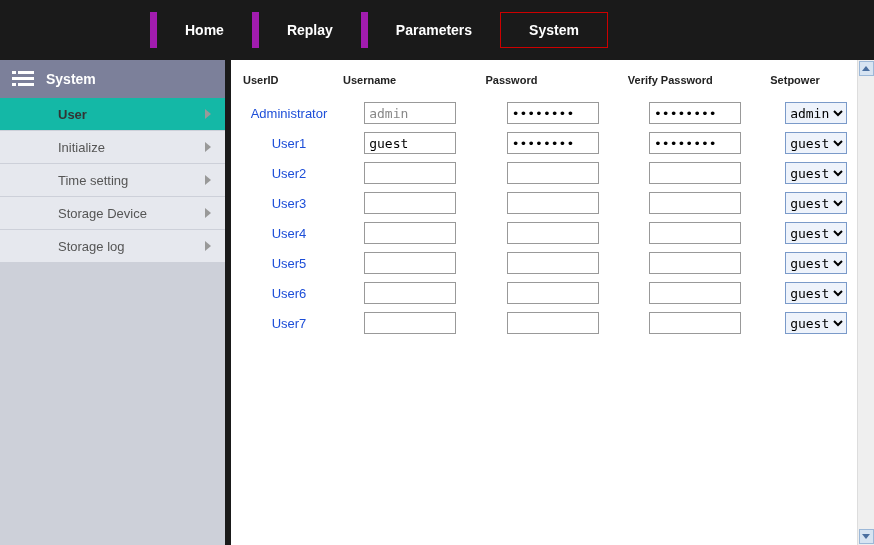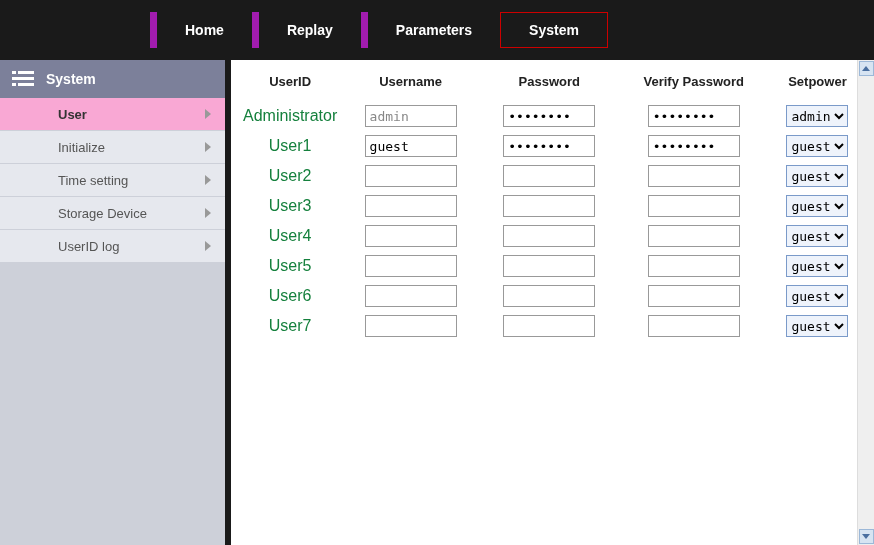--- a/index.html
+++ b/index.html
@@ -9,27 +9,27 @@
     .nav-item:last-child{border-right:1px solid #3a3a3a}
     .nav-item.active{border:1px solid #c00}
     .body{display:flex;height:485px}
     .sidebar{width:231px;background:#cdd0d9;border-right:6px solid #1a1a1a}
     .side-head{background:#7c809a;color:#fff;font-weight:bold;font-size:14px;height:38px;display:flex;align-items:center;padding-left:12px;gap:12px}
     .menu-icon{display:inline-block;width:22px;height:16px;position:relative}
     .menu-icon span,.menu-icon::before,.menu-icon::after{content:"";position:absolute;left:0;width:22px;height:3px;background:#fff}
     .menu-icon::before{top:0}.menu-icon span{top:6px}.menu-icon::after{top:12px}
     .menu-icon span::before,.menu-icon::before,.menu-icon::after{box-shadow:inset 4px 0 0 #fff,inset 6px 0 0 #7c809a}
     .side-item{background:#e6e8ee;color:#555;height:33px;display:flex;align-items:center;justify-content:space-between;padding:0 14px 0 58px;border-bottom:1px solid #cdd0d9;cursor:pointer}
-    .side-item.active{background:#f9a8d4;color:#333;font-weight:bold}
+    .side-item.active{background:#14b8a6;color:#333;font-weight:bold}
     .chev{width:0;height:0;border-top:5px solid transparent;border-bottom:5px solid transparent;border-left:6px solid #999}
     .main{flex:1;background:#fff;position:relative;padding:14px 8px 0 8px;overflow:hidden}
     .tbl{width:100%;border-collapse:separate;border-spacing:0}
-    .tbl th{font-weight:bold;color:#222;padding:0 4px 12px;text-align:center;font-size:13px}
+    .tbl th{font-weight:bold;color:#222;padding:0 4px 12px;text-align:left;font-size:11px}
     .tbl td{padding:4px 4px;text-align:center;vertical-align:middle}
-    .uid{color:#15803d;font-size:16px;text-align:center;width:100px}
+    .uid{color:#1d4ed8;font-size:13px;text-align:center;width:100px}
     input[type=text],input[type=password]{width:92px;height:22px;border:1px solid #999;background:#fff;padding:0 4px;font-family:monospace;font-size:13px}
     input.readonly{color:#888}
     .pw{width:130px}
     .vpw{width:130px}
     select.sp{font-family:monospace;font-size:13px;height:22px;border:1px solid #7a9ac9;background:#eef3fb}
     .scrollbar{position:absolute;right:0;top:0;width:17px;height:100%;background:#efefef;border-left:1px solid #ddd}
     .sb-btn{width:15px;height:15px;margin:1px auto;background:#d7e4f2;border:1px solid #9cb8d8;display:flex;align-items:center;justify-content:center}
     .sb-up{width:0;height:0;border-left:4px solid transparent;border-right:4px solid transparent;border-bottom:5px solid #4a6fa0}
     .sb-dn{width:0;height:0;border-left:4px solid transparent;border-right:4px solid transparent;border-top:5px solid #4a6fa0}
     .sb-down{position:absolute;bottom:0;left:0;right:0}
@@ -63,21 +63,21 @@
         </div>
         <div class="side-item">
           <span>Time setting</span>
           <span class="chev"></span>
         </div>
         <div class="side-item">
           <span>Storage Device</span>
           <span class="chev"></span>
         </div>
         <div class="side-item">
-          <span>UserID log</span>
+          <span>Storage log</span>
           <span class="chev"></span>
         </div>
       </div>
   </div>
 
   <div class="main">
     <table class="tbl">
       <thead>
           <tr>
         <th>UserID</th>

